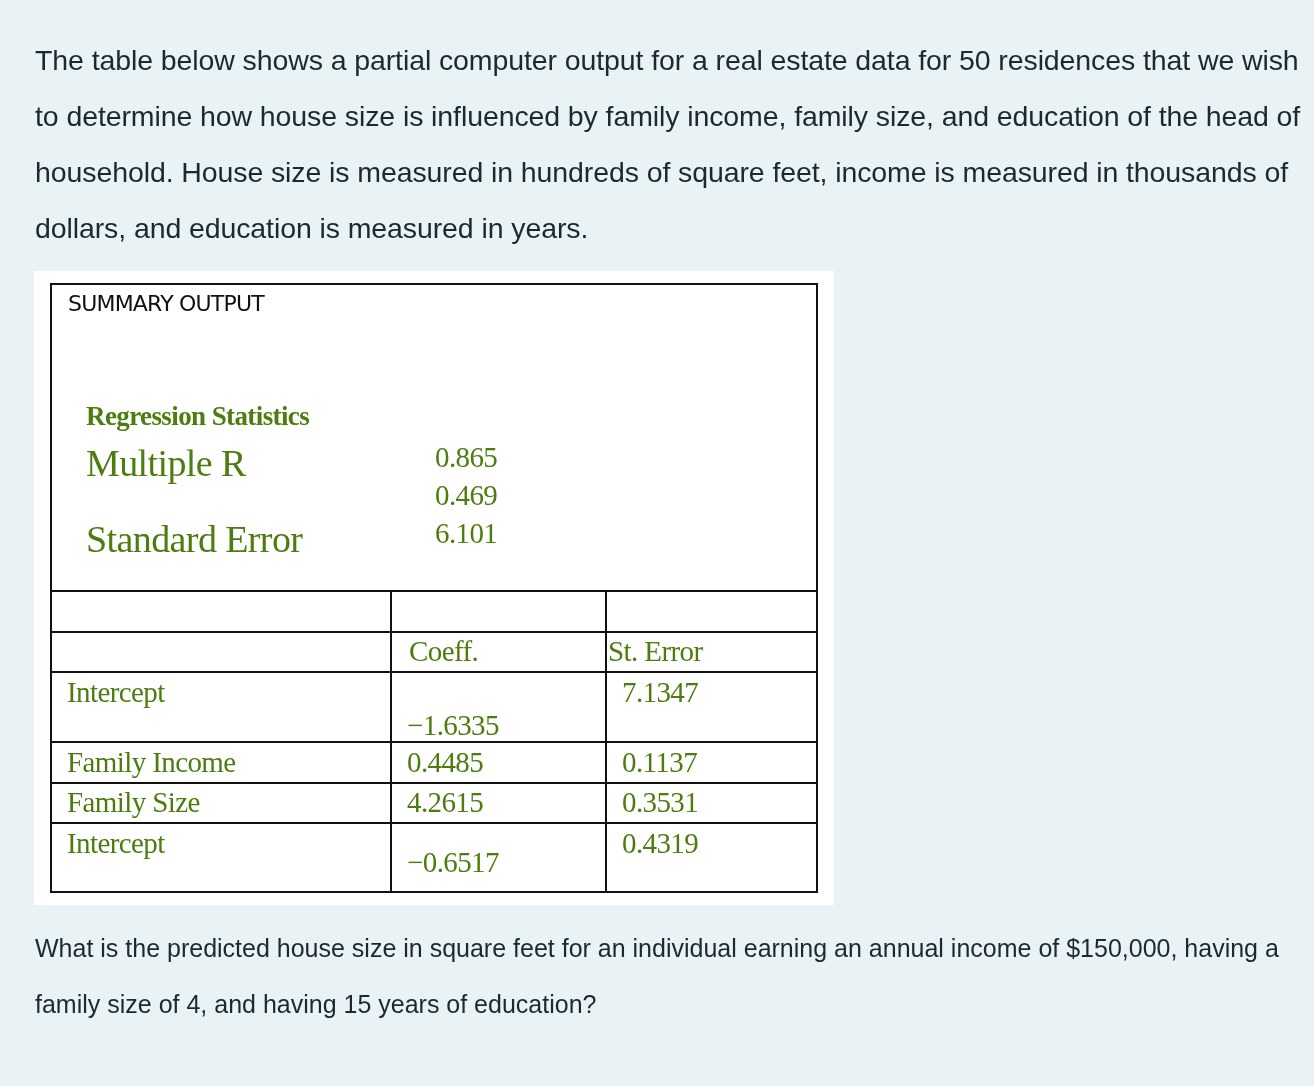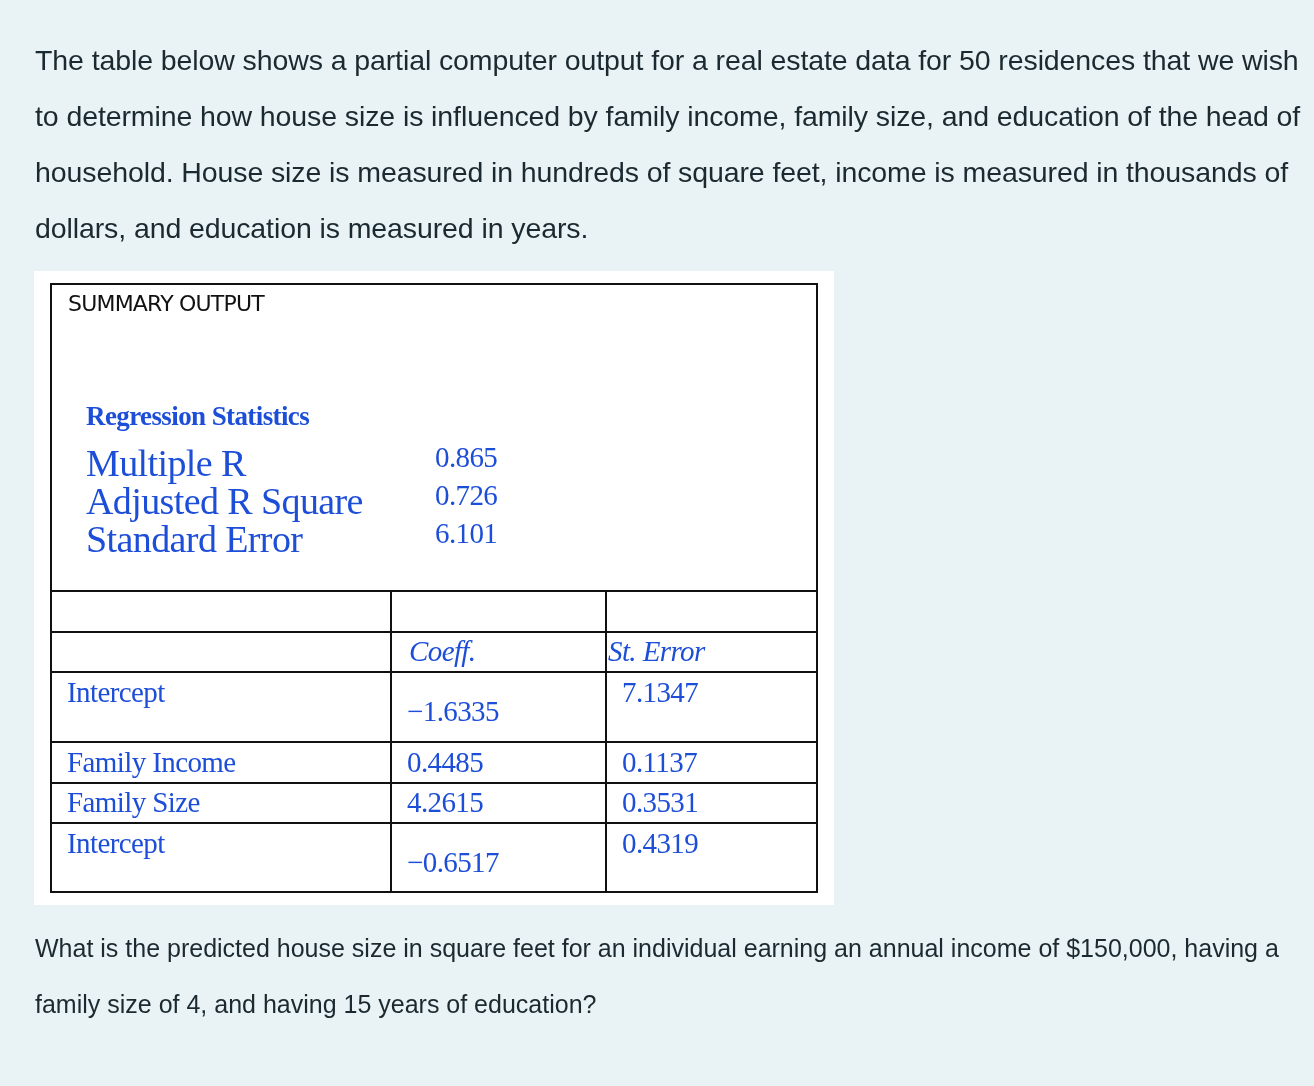--- a/index.html
+++ b/index.html
@@ -24,65 +24,64 @@
     position: absolute; left: 16px; top: 12px; width: 768px; height: 610px;
     border: 2.5px solid #111; box-sizing: border-box;
   }
   .hline { position: absolute; left: 0; right: 0; height: 2px; background: #111; }
   .vline { position: absolute; width: 2px; background: #111; }
   .summary-title {
     position: absolute; left: 16px; top: 6px;
     font-family: "DejaVu Sans", sans-serif; font-size: 22px; letter-spacing: -0.8px;
     color: #111;
   }
-  .serif { font-family: "Liberation Serif", serif; color: #1d4ed8; }
+  .serif { font-family: "Liberation Serif", serif; color: #4d7c0f; }
   .stat-head { position: absolute; left: 34px; top: 116px; font-size: 27px; font-weight: bold; letter-spacing: -0.6px; }
   .stat-row { position: absolute; left: 34px; font-size: 38px; letter-spacing: -0.6px; }
   .stat-val { position: absolute; left: 342px; font-size: 29px; letter-spacing: -0.6px; margin-left: 41px; }
   .cell { position: absolute; font-size: 29px; letter-spacing: -0.6px; }
-  .ital { font-style: italic; }
+  .ital { }
   .question {
     position: absolute; left: 35px; top: 920px; width: 1270px;
     font-size: 25px; line-height: 56px; margin: 0;
   }
 </style>
 </head>
 <body>
 
 <p class="intro">The table below shows a partial computer output for a real estate data for 50 residences that we wish to determine how house size is influenced by family income, family size, and education of the head of household. House size is measured in hundreds of square feet, income is measured in thousands of dollars, and education is measured in years.</p>
 
 <div class="panel">
   <div class="tbl">
     <div class="summary-title">SUMMARY OUTPUT</div>
 
     <div class="serif stat-head">Regression Statistics</div>
 
     <div class="serif stat-row" style="top:156px">Multiple R</div>
     <div class="serif stat-val" style="top:156px">0.865</div>
 
-    <div class="serif stat-row" style="top:194px">Adjusted R Square</div>
-    <div class="serif stat-val" style="top:194px">0.726</div>
+    <div class="serif stat-val" style="top:194px">0.469</div>
 
     <div class="serif stat-row" style="top:232px">Standard Error</div>
     <div class="serif stat-val" style="top:232px">6.101</div>
 
     <div class="hline" style="top:305px"></div>
     <div class="hline" style="top:346px"></div>
     <div class="hline" style="top:386px"></div>
     <div class="hline" style="top:456px"></div>
     <div class="hline" style="top:497px"></div>
     <div class="hline" style="top:537px"></div>
     <div class="vline" style="left:338px; top:305px; bottom:0"></div>
     <div class="vline" style="left:553px; top:305px; bottom:0"></div>
 
     <div class="serif cell ital" style="left:357px; top:350px">Coeff.</div>
     <div class="serif cell ital" style="left:556px; top:350px">St. Error</div>
 
     <div class="serif cell" style="left:15px; top:391px">Intercept</div>
-    <div class="serif cell" style="left:355px; top:410px">−1.6335</div>
+    <div class="serif cell" style="left:355px; top:424px">−1.6335</div>
     <div class="serif cell" style="left:570px; top:391px">7.1347</div>
 
     <div class="serif cell" style="left:15px; top:461px">Family Income</div>
     <div class="serif cell" style="left:355px; top:461px">0.4485</div>
     <div class="serif cell" style="left:570px; top:461px">0.1137</div>
 
     <div class="serif cell" style="left:15px; top:501px">Family Size</div>
     <div class="serif cell" style="left:355px; top:501px">4.2615</div>
     <div class="serif cell" style="left:570px; top:501px">0.3531</div>
 

